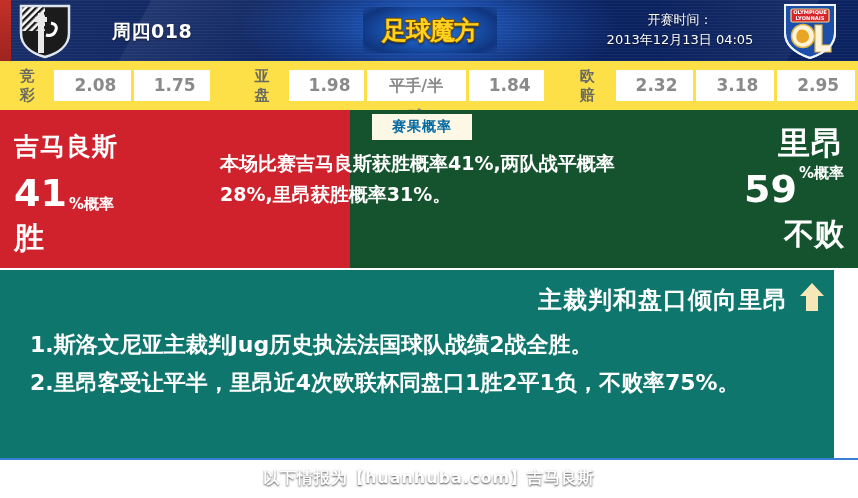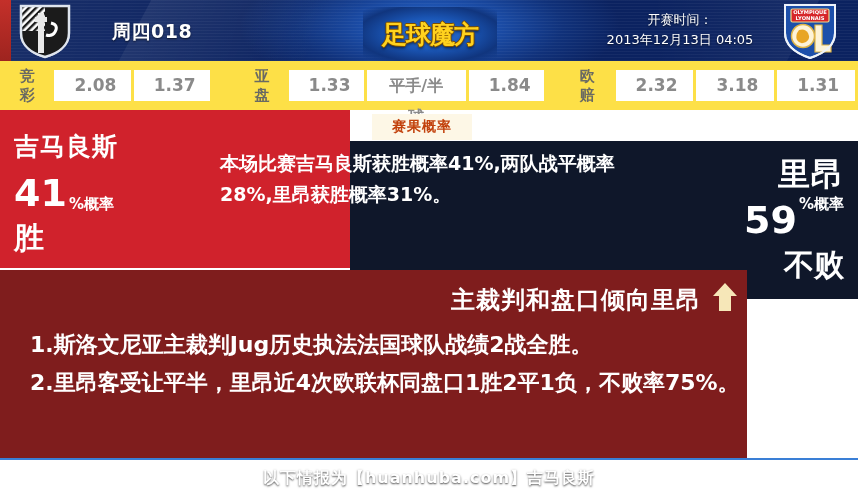--- a/index.html
+++ b/index.html
@@ -45,21 +45,21 @@
   .away-crest{
     position:absolute; left:781px; top:3px; width:58px; height:56px;
   }
   .match-no{
     position:absolute; left:112px; top:19px;
     color:#ffffff; font-size:19px; font-weight:bold;
     letter-spacing:0.5px;
     text-shadow:0 1px 2px rgba(0,0,0,.6);
   }
   .brand{
-    position:absolute; left:363px; top:7px; width:134px; height:54px;
+    position:absolute; left:363px; top:7px; width:134px; height:46px;
     display:flex; align-items:center; justify-content:center;
     background:radial-gradient(ellipse 90px 36px at 50% 50%, #2f7ae0 0%, #1a55b4 45%, #10357e 80%, rgba(14,42,100,0) 100%);
     border-radius:4px;
   }
   .brand-text{
     font-size:25px; font-weight:bold; letter-spacing:-1px;
     color:#ffd21e;
     text-shadow:
       -1px 0 0 #7a4d00, 1px 0 0 #7a4d00, 0 -1px 0 #7a4d00, 0 1px 0 #7a4d00,
       0 2px 3px rgba(0,0,0,.65);
@@ -93,22 +93,21 @@
   
   .prob{
     position:absolute; left:0; top:110px; width:858px; height:158px;
   }
   .prob-red{
     position:absolute; left:0; top:0; width:350px; height:158px;
     background:#d0222c;
   }
   .prob-blue{
     position:absolute; left:350px; top:0; width:508px; height:158px;
-    background:#0f172a;
-    margin-top:31px;
+    background:#14532d;
   }
   .side-team{
     position:absolute; color:#fff; font-weight:bold;
   }
   .home-name{
     left:14px; top:20px; font-size:25px; line-height:34px; letter-spacing:1px;
   }
   .home-pct-row{
     position:absolute; left:14px; top:58px; display:flex; align-items:flex-end;
   }
@@ -123,34 +122,34 @@
   .away-pct-row{
     position:absolute; right:14px; top:54px; display:flex; align-items:flex-start;
   }
   .away-res{
     position:absolute; right:14px; top:108px; color:#fff; font-weight:bold;
     font-size:30px; line-height:32px;
   }
 
   .tab-label{
     position:absolute; left:372px; top:4px; width:100px; height:26px;
-    background:#fdf7e6; color:#c2410c; font-size:14px; font-weight:bold;
+    background:#fdf7e6; color:#0369a1; font-size:14px; font-weight:bold;
     display:flex; align-items:center; justify-content:center;
     letter-spacing:1px;
   }
   .summary{
     position:absolute; left:220px; top:38px; width:420px;
     color:#ffffff; font-size:19px; font-weight:bold; line-height:31px;
     letter-spacing:0px;
   }
 
   
   .analysis{
-    position:absolute; left:0; top:270px; width:747px; height:188px;
-    background:#7f1d1d;
+    position:absolute; left:0; top:270px; width:834px; height:188px;
+    background:#0f766e;
   }
   .verdict{
     position:absolute; right:46px; top:14px;
     color:#ffffff; font-size:24px; font-weight:bold; letter-spacing:1px;
   }
   .up-arrow{
     position:absolute; right:8px; top:12px; width:28px; height:30px;
   }
   .points{
     position:absolute; left:30px; top:56px; width:800px;
@@ -238,39 +237,39 @@
       </svg>
     </div>
   </div>
 
   <div class="odds">
     <div class="sp-lead"></div>
 
     <div class="odds-group">
       <span class="odds-label">竞彩</span>
       <span class="odds-cell">2.08</span>
-      <span class="odds-cell">1.37</span>
+      <span class="odds-cell">1.75</span>
     </div>
 
     <div class="sp-a"></div>
 
     <div class="odds-group">
       <span class="odds-label">亚盘</span>
-      <span class="odds-cell">1.33</span>
+      <span class="odds-cell">1.98</span>
       <span class="odds-cell wide">平手/半球</span>
       <span class="odds-cell">1.84</span>
     </div>
 
     <div class="sp-b"></div>
 
     <div class="odds-group">
       <span class="odds-label">欧赔</span>
       <span class="odds-cell">2.32</span>
       <span class="odds-cell">3.18</span>
-      <span class="odds-cell">1.31</span>
+      <span class="odds-cell">2.95</span>
     </div>
   </div>
 
   <div class="prob">
     <div class="prob-red">
       <div class="side-team home-name">吉马良斯</div>
       <div class="home-pct-row">
         <span class="big-num">41</span>
         <span class="pct-sub">%概率</span>
       </div>

